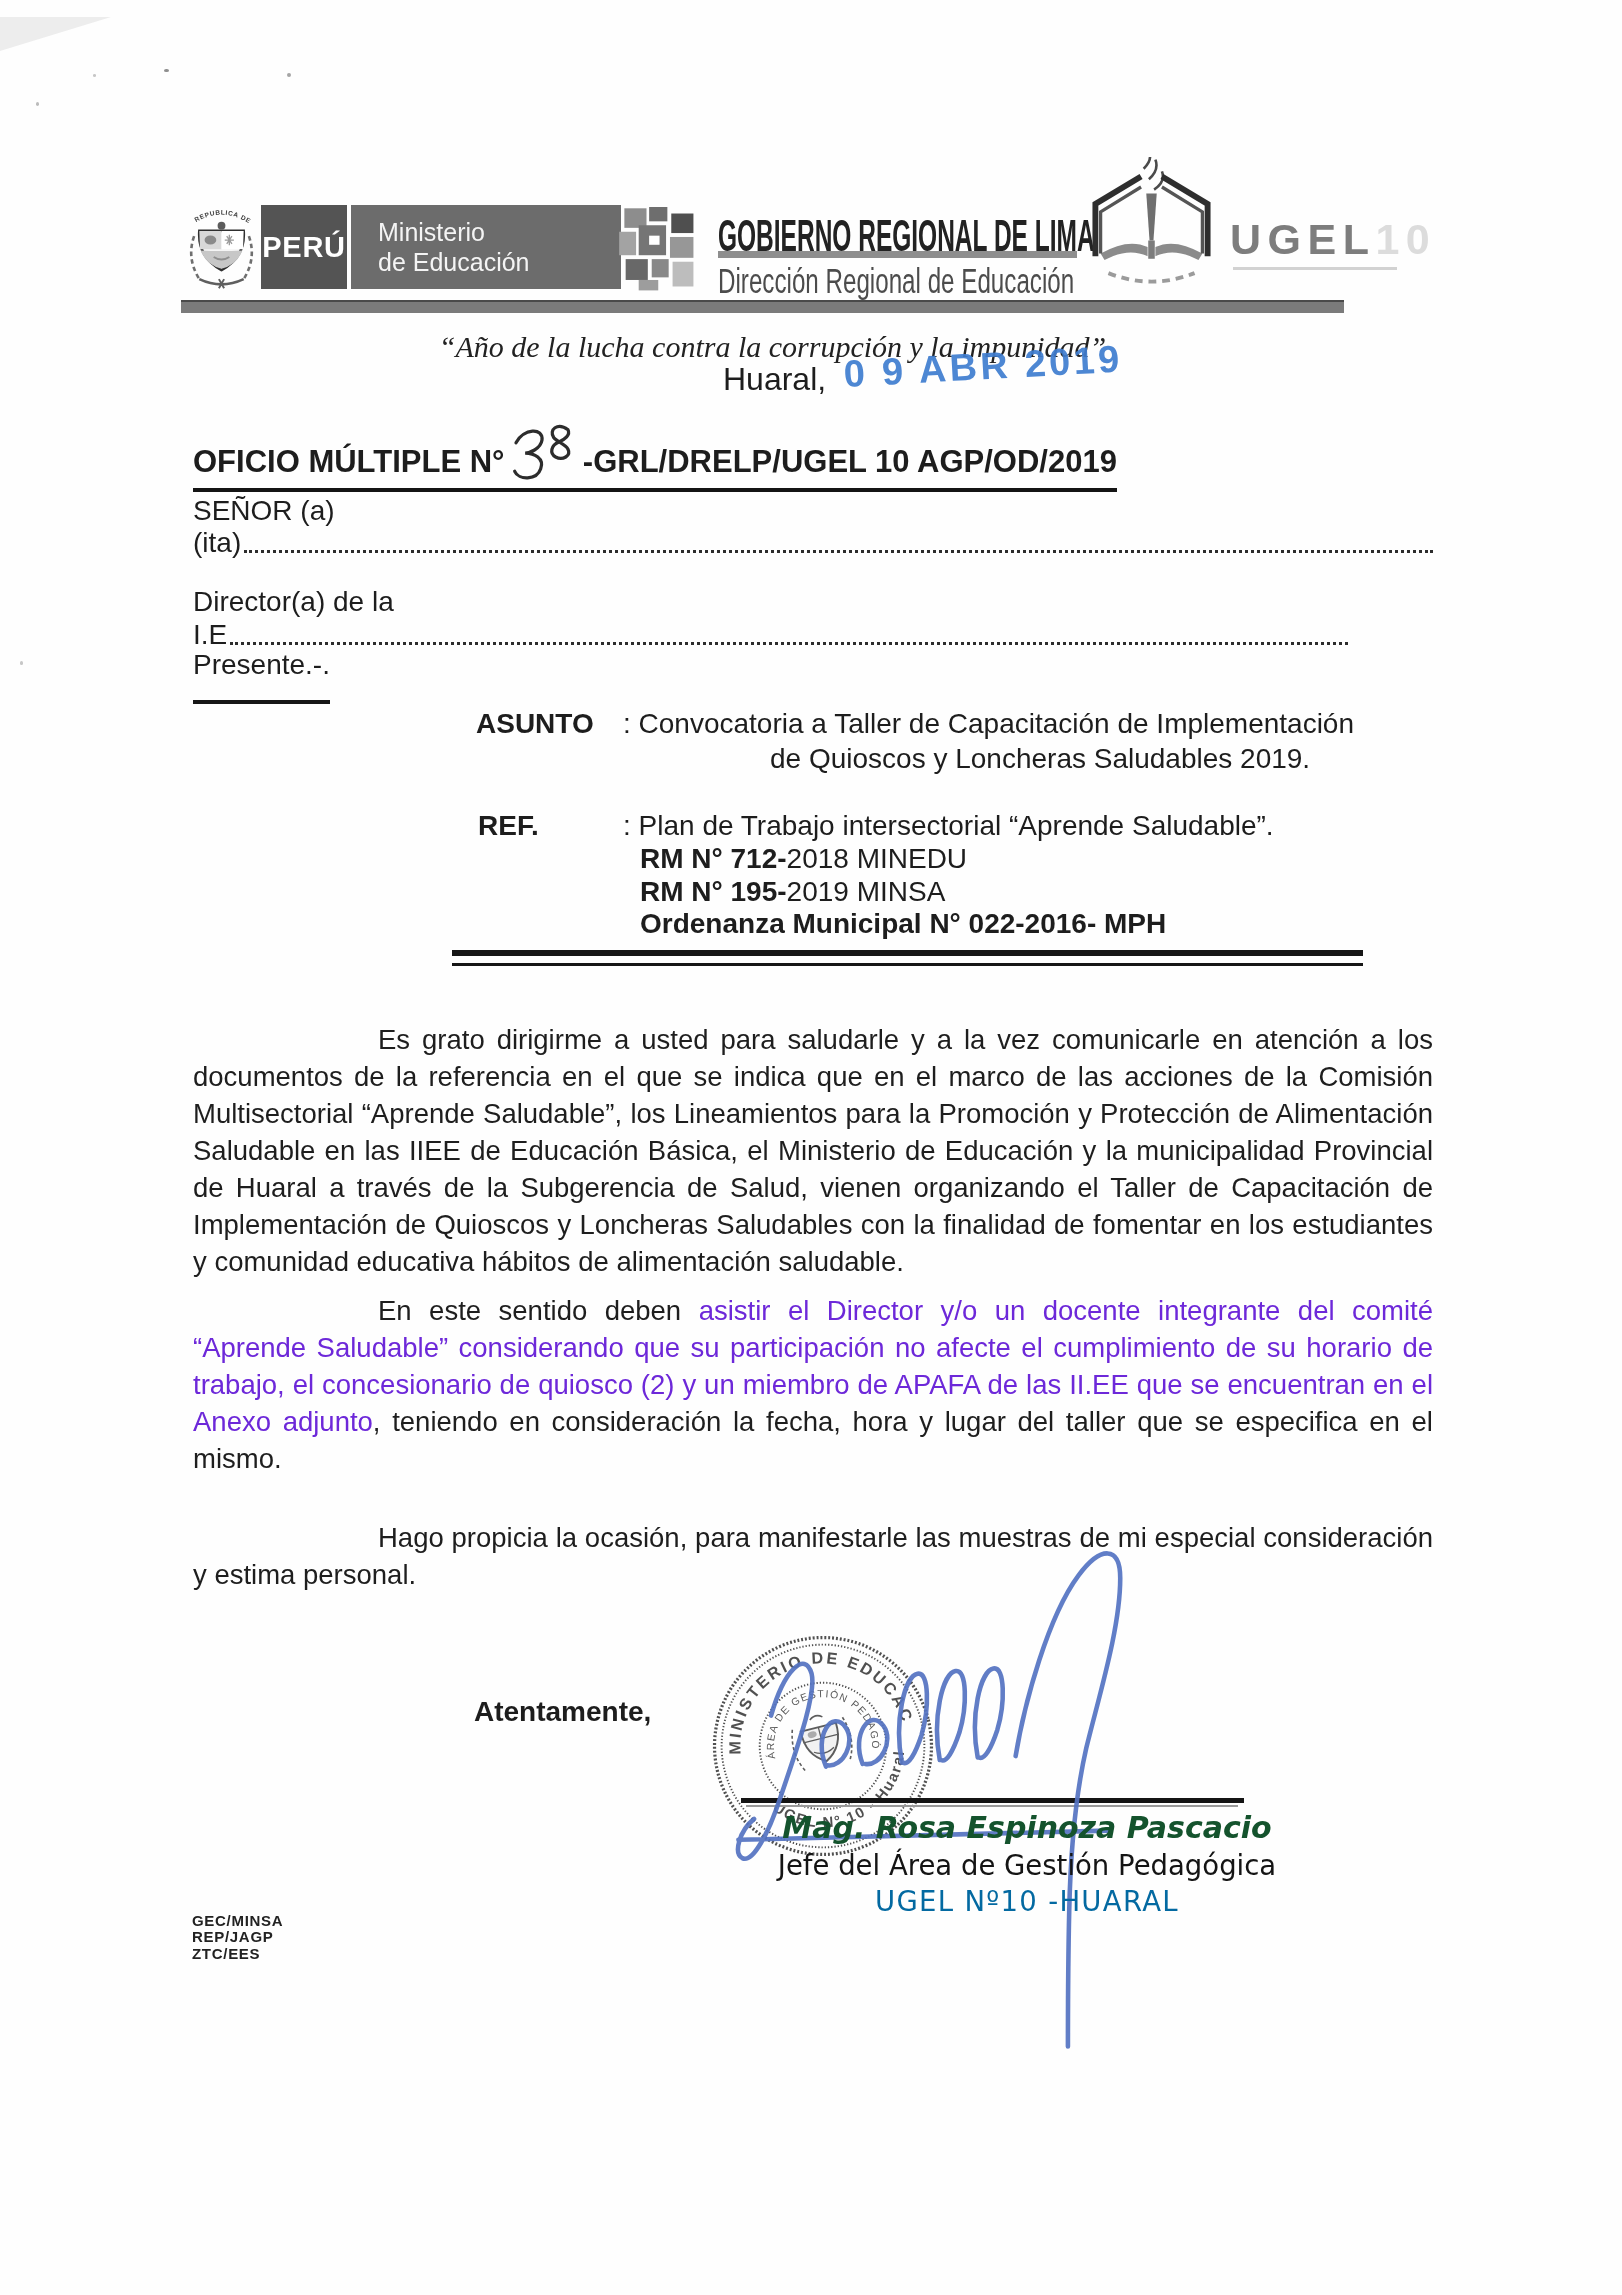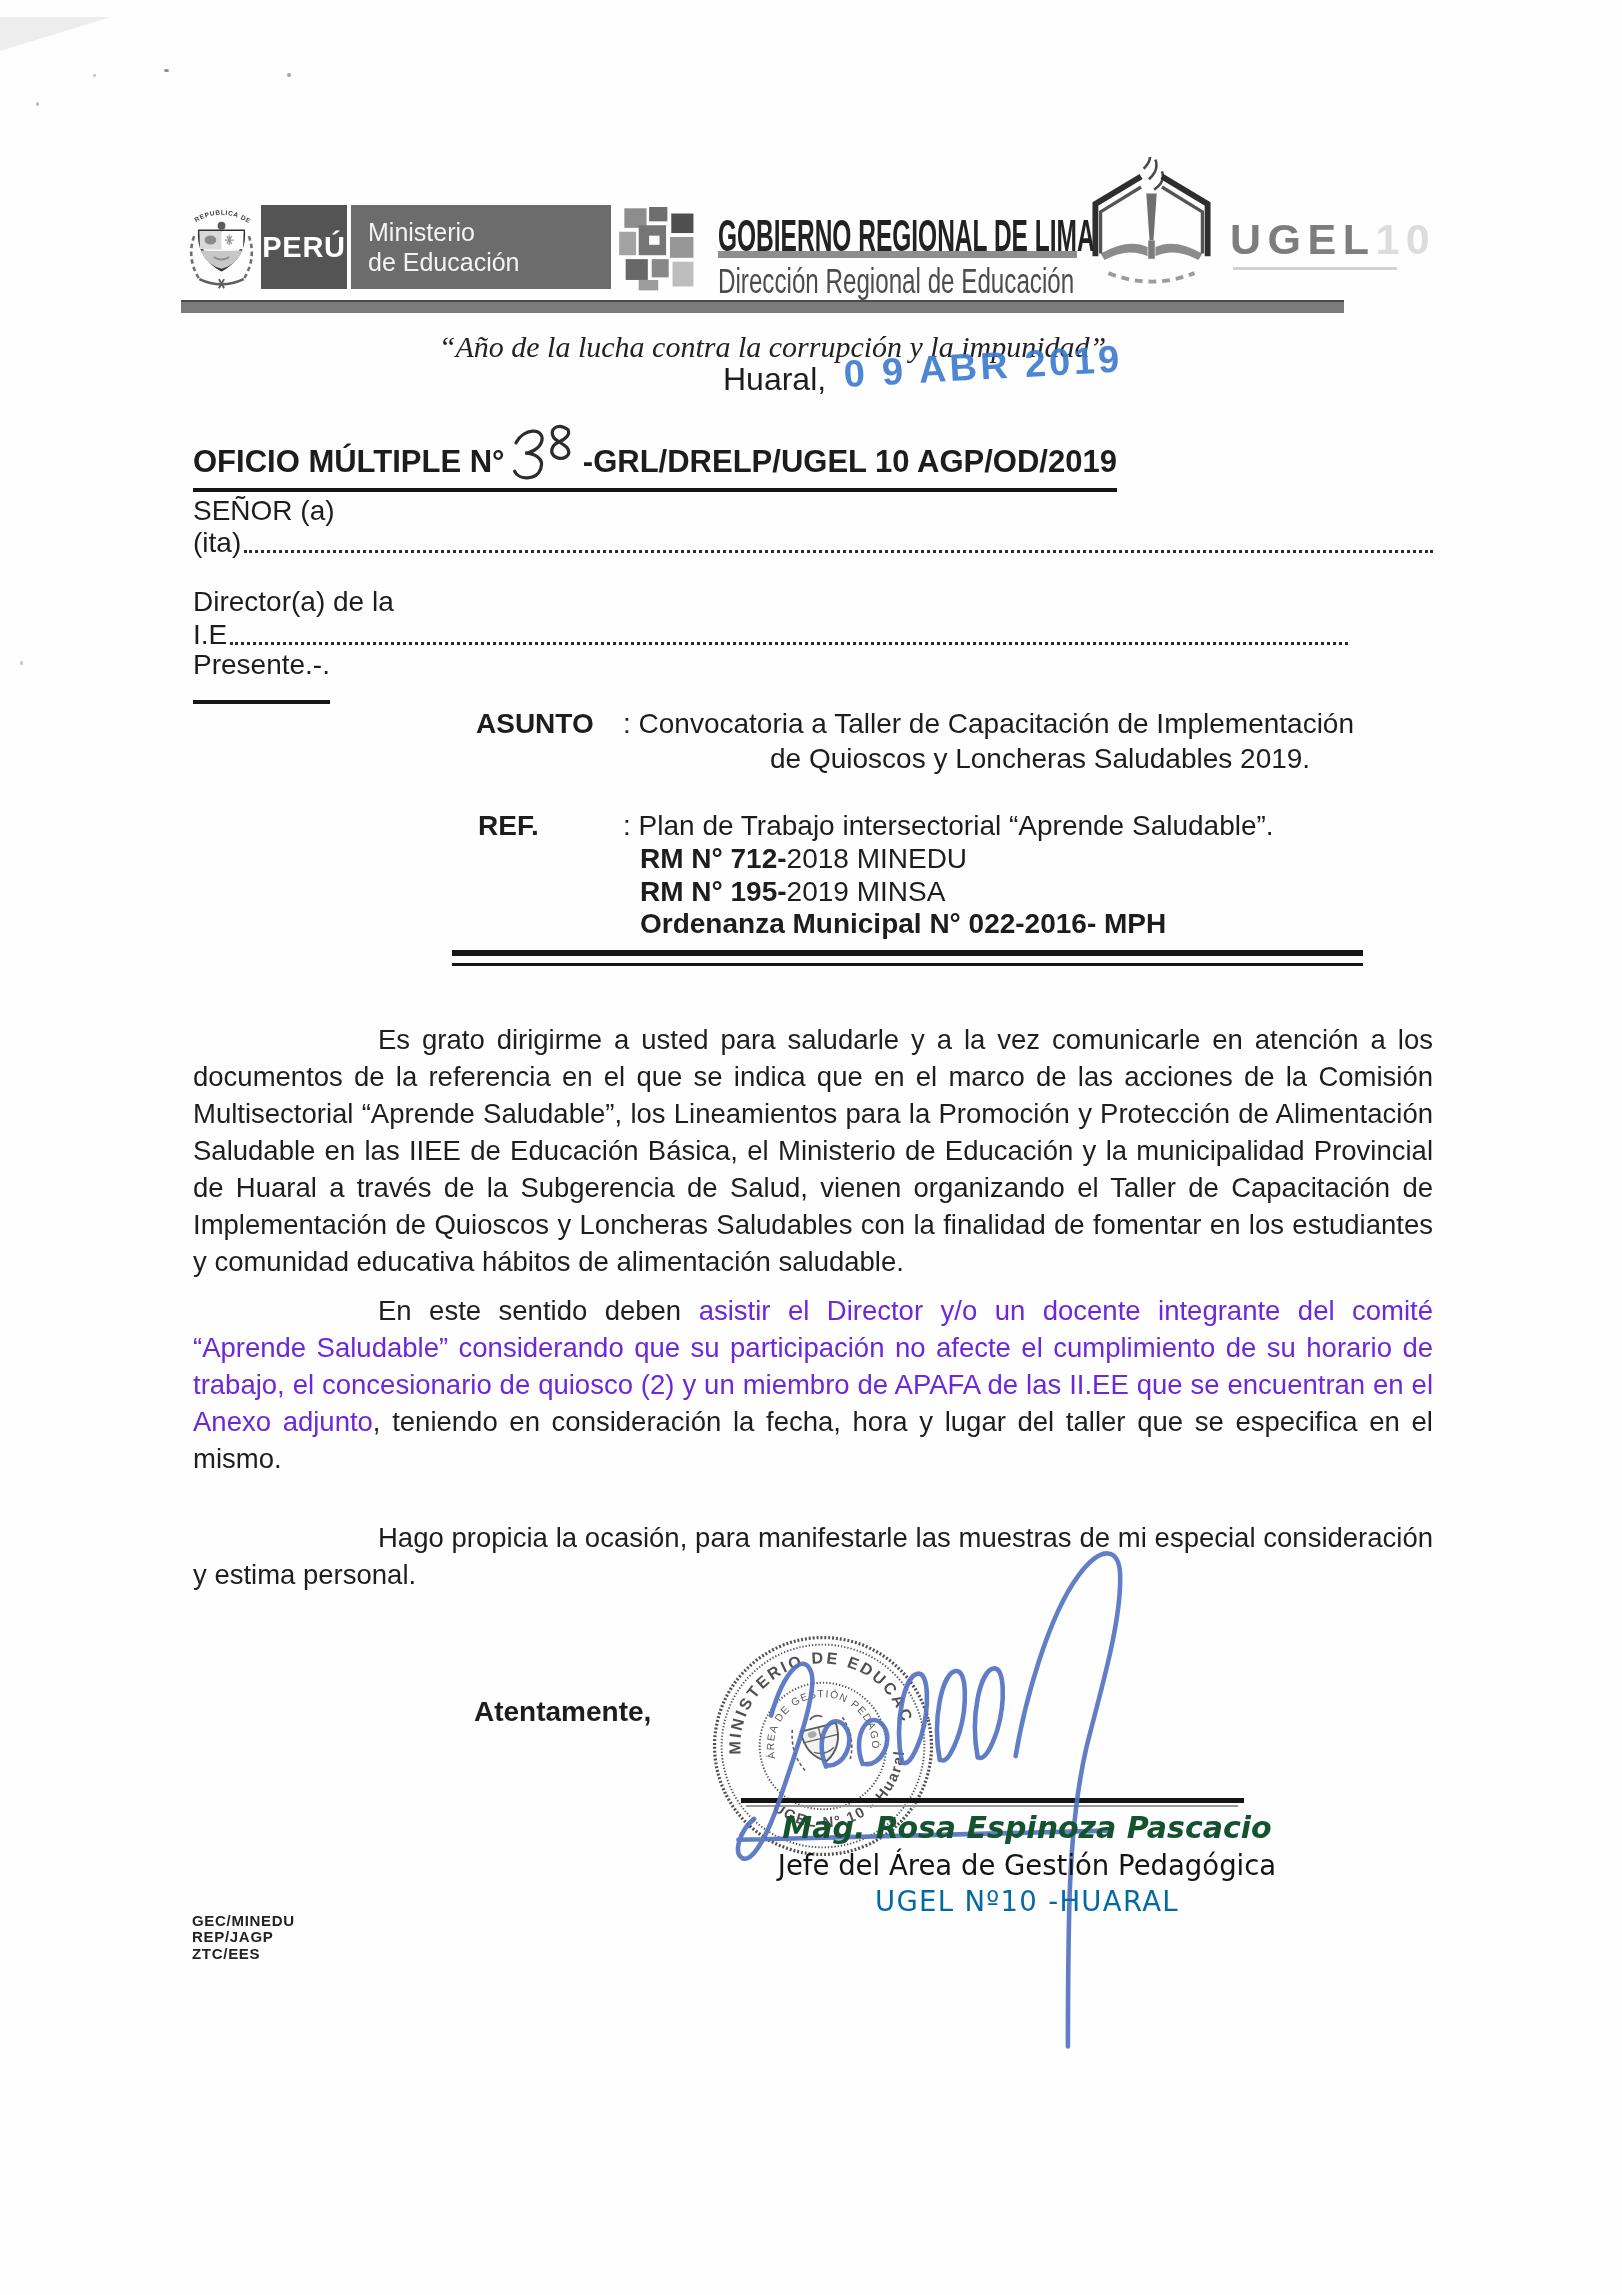--- a/index.html
+++ b/index.html
@@ -10,21 +10,21 @@
     font-family:"Liberation Sans",sans-serif;
     color:#1d1d1d;
     overflow:hidden;
   }
   .abs{position:absolute;}
   .txt{white-space:nowrap;}
   
   .peru-box{background:#545454;color:#fff;display:flex;align-items:center;justify-content:center;
     font-size:29px;font-weight:bold;letter-spacing:0.7px;}
   .minedu-box{background:#6c6c6c;color:#f4f4f4;display:flex;flex-direction:column;justify-content:center;
-    padding-left:17px;font-size:25px;line-height:30px;}
+    padding-left:27px;font-size:25px;line-height:30px;}
   .gob-title{font-size:35px;font-weight:bold;color:#222;transform:scale(0.70,1.25);transform-origin:left top;letter-spacing:0px;}
   .gob-underbar{background:#8e8e8e;}
   .gob-sub{font-size:31px;color:#4c4c4c;transform:scale(0.78,1.12);transform-origin:left top;}
   .ugel-word{font-size:43px;font-weight:bold;color:#7d7d7d;letter-spacing:6.5px;}
   .ugel-num{color:#dcdcdc;}
   .ugel-capline{background:#d2d2d2;}
   .graybar{background:linear-gradient(#4a4a4a 0 15%, #7b7b7b 15% 100%);}
   
   .motto{font-family:"Liberation Serif",serif;font-style:italic;font-size:30px;color:#222;text-align:center;}
   .city{font-size:32px;}
@@ -248,19 +248,19 @@
       <path d="M 1552 2684 C 1566 2600 1602 2470 1648 2408 C 1682 2362 1712 2362 1712 2412 C 1712 2488 1680 2590 1660 2672 C 1644 2742 1636 2830 1634 2920 C 1632 3010 1632 3080 1632 3128"></path>
       <path d="M 1128 2812 C 1300 2806 1480 2802 1692 2798"></path>
     </g>
   </svg>
 
   <div class="abs sig-name" style="left:700px;top:1810px;width:654px;">Mag. Rosa Espinoza Pascacio</div>
   <div class="abs sig-title" style="left:700px;top:1849px;width:654px;">Jefe del Área de Gestión Pedagógica</div>
   <div class="abs sig-org" style="left:700px;top:1885px;width:654px;">UGEL Nº10 -HUARAL</div>
 
   <div class="abs initials" style="left:192px;top:1913px;">
-    <div>GEC/MINEDU</div>
+    <div>GEC/MINSA</div>
     <div>REP/JAGP</div>
     <div>ZTC/EES</div>
   </div>
 
 </div>
 
 
 </body></html>

